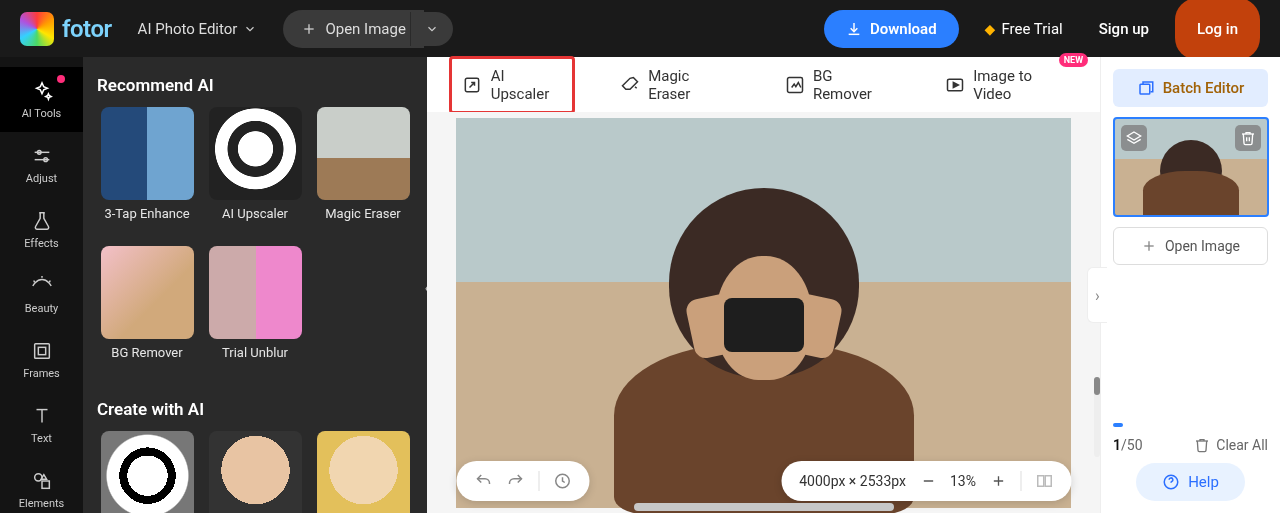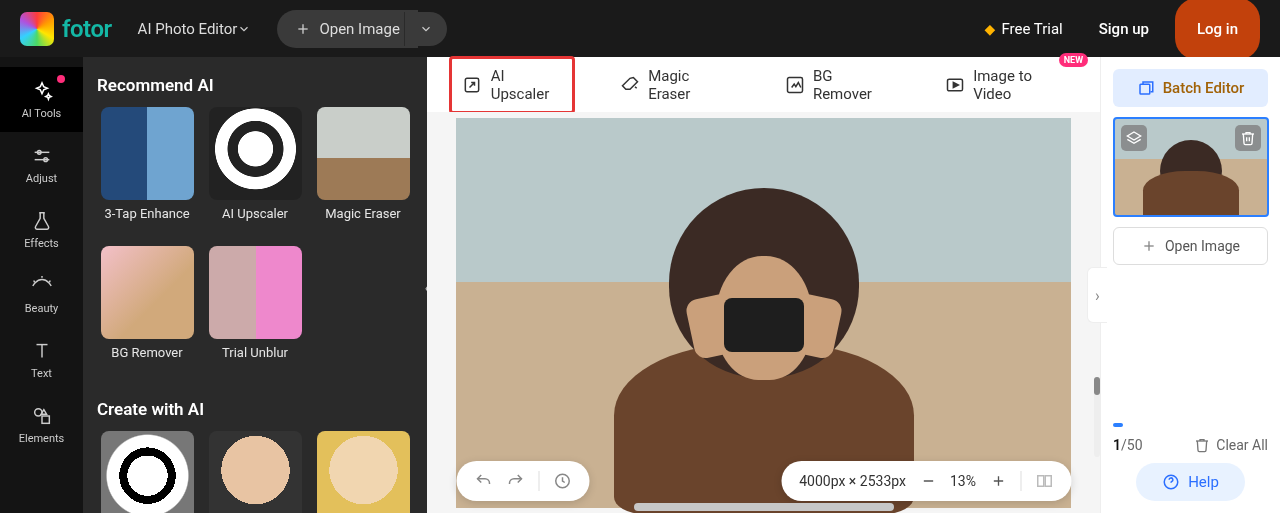--- a/index.html
+++ b/index.html
@@ -1,22 +1,22 @@
 <!DOCTYPE html>
 <html><head>
 <meta charset="utf-8">
 <style>
   * { box-sizing: border-box; margin: 0; padding: 0; font-family: -apple-system, BlinkMacSystemFont, "Segoe UI", Roboto, sans-serif; }
   body { width: 1280px; height: 513px; overflow: hidden; background: #1a1a1a; color: #fff; position: relative; }
 
   .topbar { height: 57px; background: #1a1a1a; display: flex; align-items: center; padding: 0 20px; gap: 16px; }
   .logo { display: flex; align-items: center; gap: 8px; }
   .logo-square { width: 34px; height: 34px; border-radius: 7px; background: conic-gradient(from 0deg, #ff3b3b, #ff9d00, #ffe600, #4cd964, #34d1ff, #af52de, #ff3b3b); }
-  .logo-text { font-size: 24px; font-weight: 600; color: #14b8a6; letter-spacing: -0.5px; }
-  .mode-select { display: flex; align-items: center; gap: 0; color: #ddd; font-size: 15px; cursor: pointer; padding: 6px 10px; border-radius: 6px; }
+  .logo-text { font-size: 24px; font-weight: 600; color: #7dd3fc; letter-spacing: -0.5px; }
+  .mode-select { display: flex; align-items: center; gap: 6px; color: #ddd; font-size: 15px; cursor: pointer; padding: 6px 10px; border-radius: 6px; }
   .open-image-btn { display: flex; align-items: center; gap: 8px; background: #3a3a3a; border: none; color: #ddd; padding: 10px 18px; border-radius: 22px 0 0 22px; font-size: 15px; cursor: pointer; }
   .open-image-caret { background: #3a3a3a; border: none; color: #ccc; padding: 10px 14px; border-radius: 0 22px 22px 0; cursor: pointer; margin-left: -14px; border-left: 1px solid #2a2a2a; }
   .open-image-group { display: flex; align-items: center; }
   .spacer { flex: 1; }
   .download-btn { display: flex; align-items: center; gap: 8px; background: #2b7fff; border: none; color: #fff; padding: 10px 22px; border-radius: 22px; font-size: 15px; font-weight: 600; cursor: pointer; }
   .free-trial { display: flex; align-items: center; gap: 6px; color: #fff; font-size: 15px; cursor: pointer; padding: 6px 10px; }
   .diamond { color: #ffb300; font-size: 14px; }
   .signup { color: #fff; font-size: 15px; cursor: pointer; padding: 6px 10px; font-weight: 500; }
   .login-btn { background: #c2410c; border: none; color: #fff; padding: 22px 22px; border-radius: 22px; font-size: 15px; font-weight: 500; cursor: pointer; text-align: right; }
 
@@ -118,20 +118,30 @@
         </span>
       <span>Open Image</span>
     </button>
     <button class="open-image-caret">
       <span><svg width="14" height="14" viewBox="0 0 24 24" fill="none" stroke="#ccc" stroke-width="2">
             <polyline points="6 9 12 15 18 9"></polyline>
           </svg></span>
     </button>
   </div>
   <div class="spacer"></div>
+  <button class="download-btn">
+    <span>
+        <svg width="16" height="16" viewBox="0 0 24 24" fill="none" stroke="#fff" stroke-width="2.2">
+          <path d="M12 3v12"></path>
+          <polyline points="7 11 12 16 17 11"></polyline>
+          <line x1="4" y1="20" x2="20" y2="20"></line>
+        </svg>
+      </span>
+    <span>Download</span>
+  </button>
   <div class="free-trial">
     <span class="diamond">◆</span>
     <span>Free Trial</span>
   </div>
   <div class="signup">Sign up</div>
   <button class="login-btn">Log in</button>
 </div>
 
 <div class="main">
 
@@ -167,20 +177,29 @@
       <span class="leftbar-label">Effects</span>
     </div>
     <div class="leftbar-item">
       <span class="leftbar-icon">
           <svg width="22" height="22" viewBox="0 0 24 24" fill="none" stroke="#ccc" stroke-width="1.6">
             <path d="M2 12s3.5-7 10-7 10 7 10 7"></path>
             <path d="M4 8l-1-2M20 8l1-2M12 3V1"></path>
           </svg>
         </span>
       <span class="leftbar-label">Beauty</span>
+    </div>
+    <div class="leftbar-item">
+      <span class="leftbar-icon">
+          <svg width="22" height="22" viewBox="0 0 24 24" fill="none" stroke="#ccc" stroke-width="1.6">
+            <rect x="4" y="4" width="16" height="16" rx="1"></rect>
+            <rect x="8" y="8" width="8" height="8"></rect>
+          </svg>
+        </span>
+      <span class="leftbar-label">Frames</span>
     </div>
     <div class="leftbar-item">
       <span class="leftbar-icon">
           <svg width="22" height="22" viewBox="0 0 24 24" fill="none" stroke="#ccc" stroke-width="1.6">
             <line x1="6" y1="5" x2="18" y2="5"></line>
             <line x1="12" y1="5" x2="12" y2="19"></line>
           </svg>
         </span>
       <span class="leftbar-label">Text</span>
     </div>

